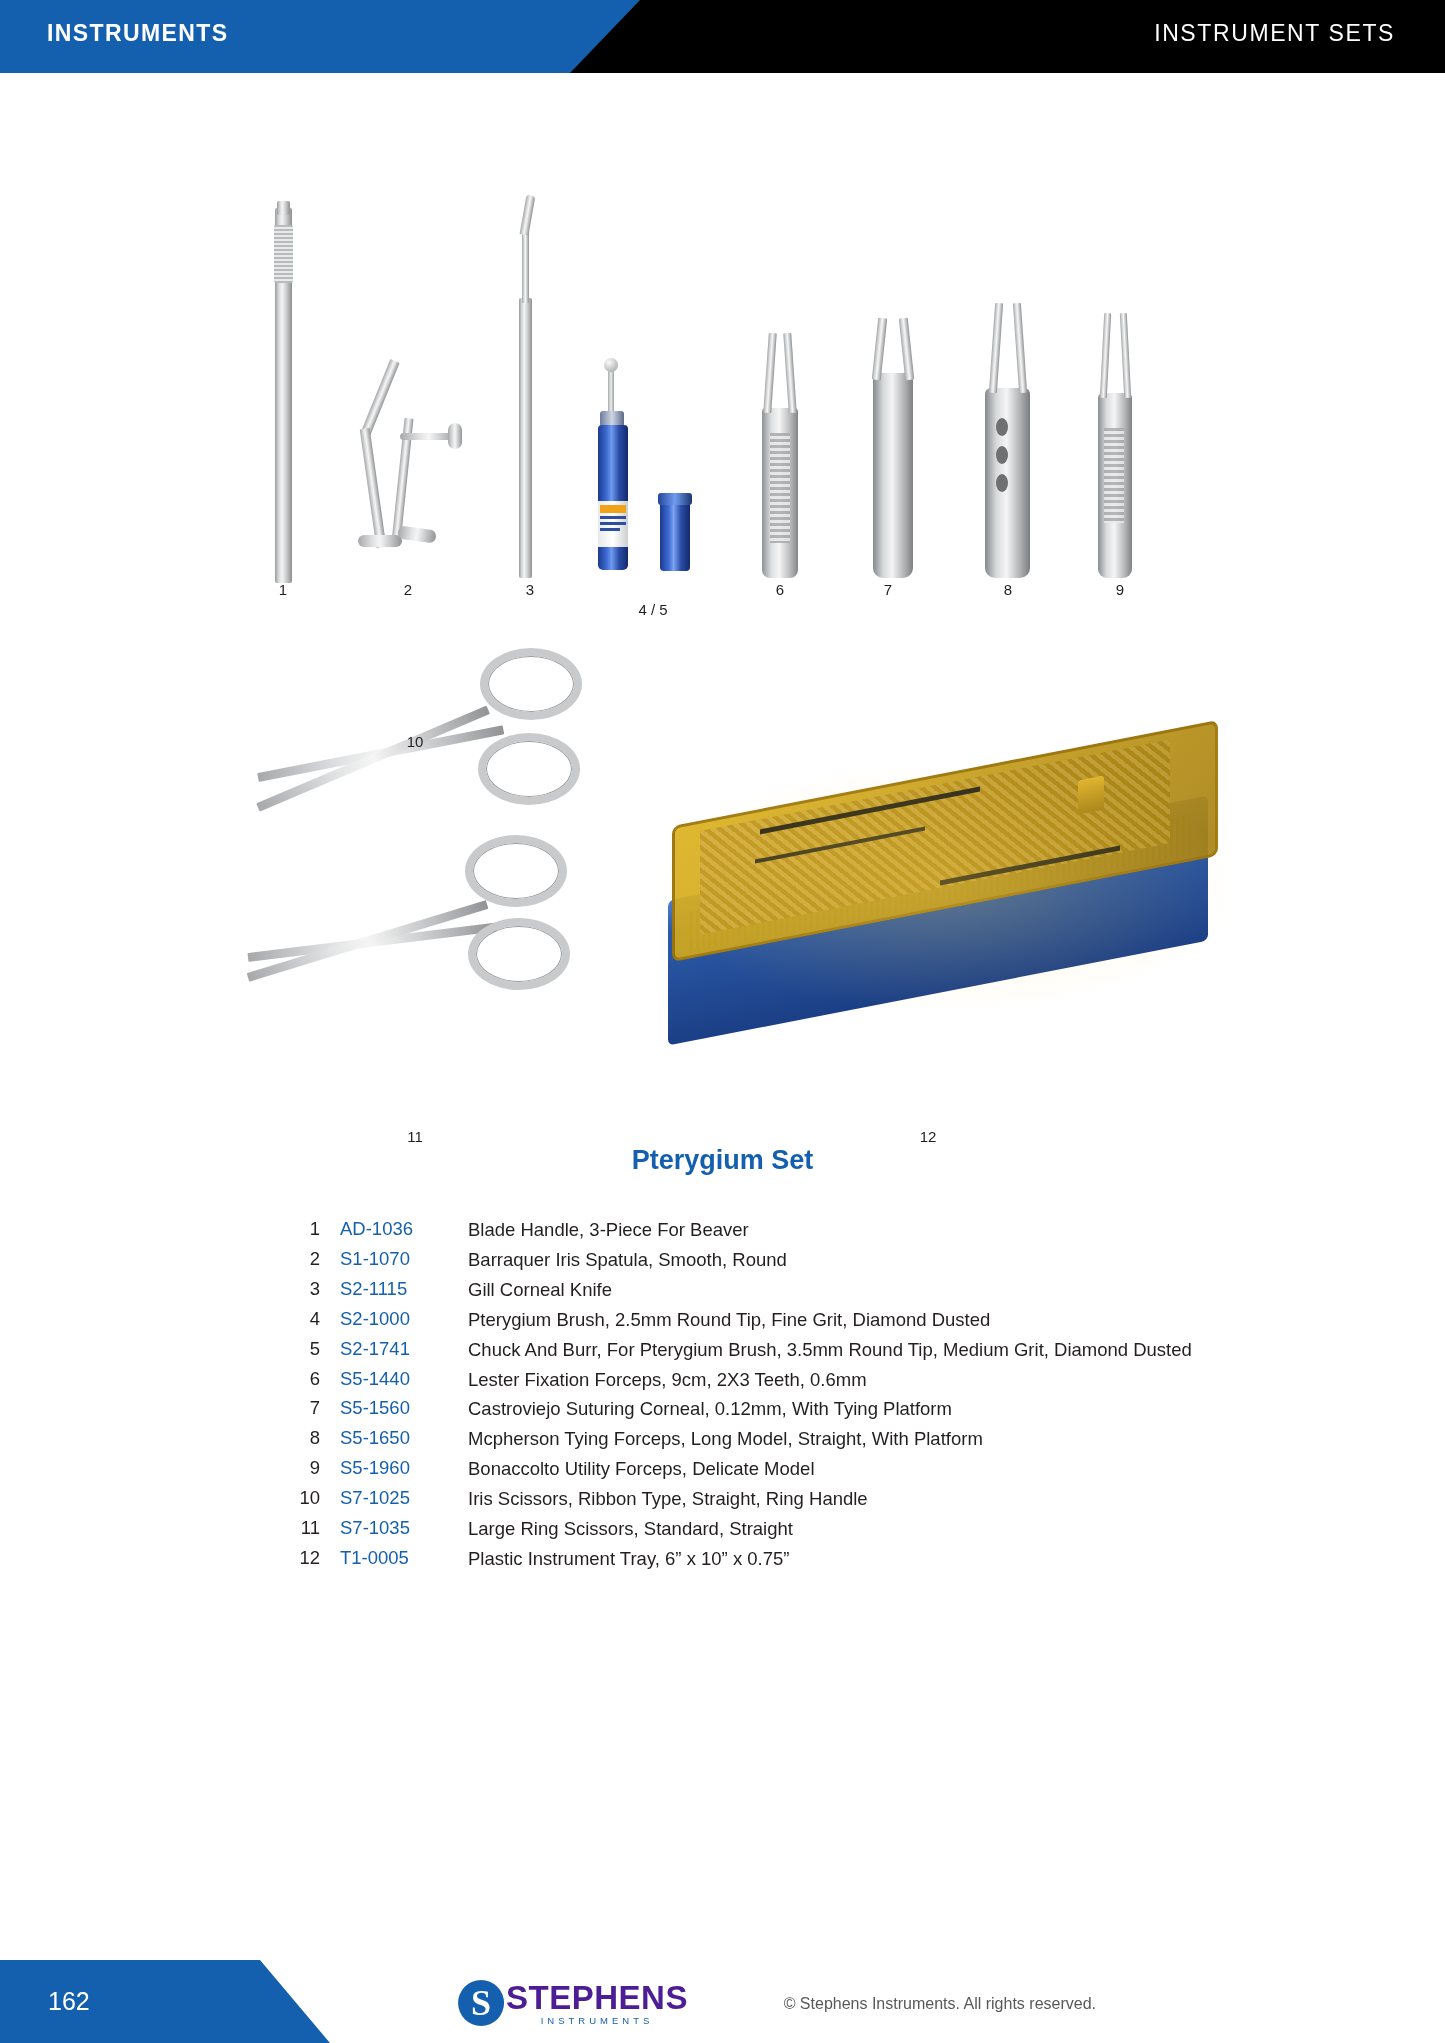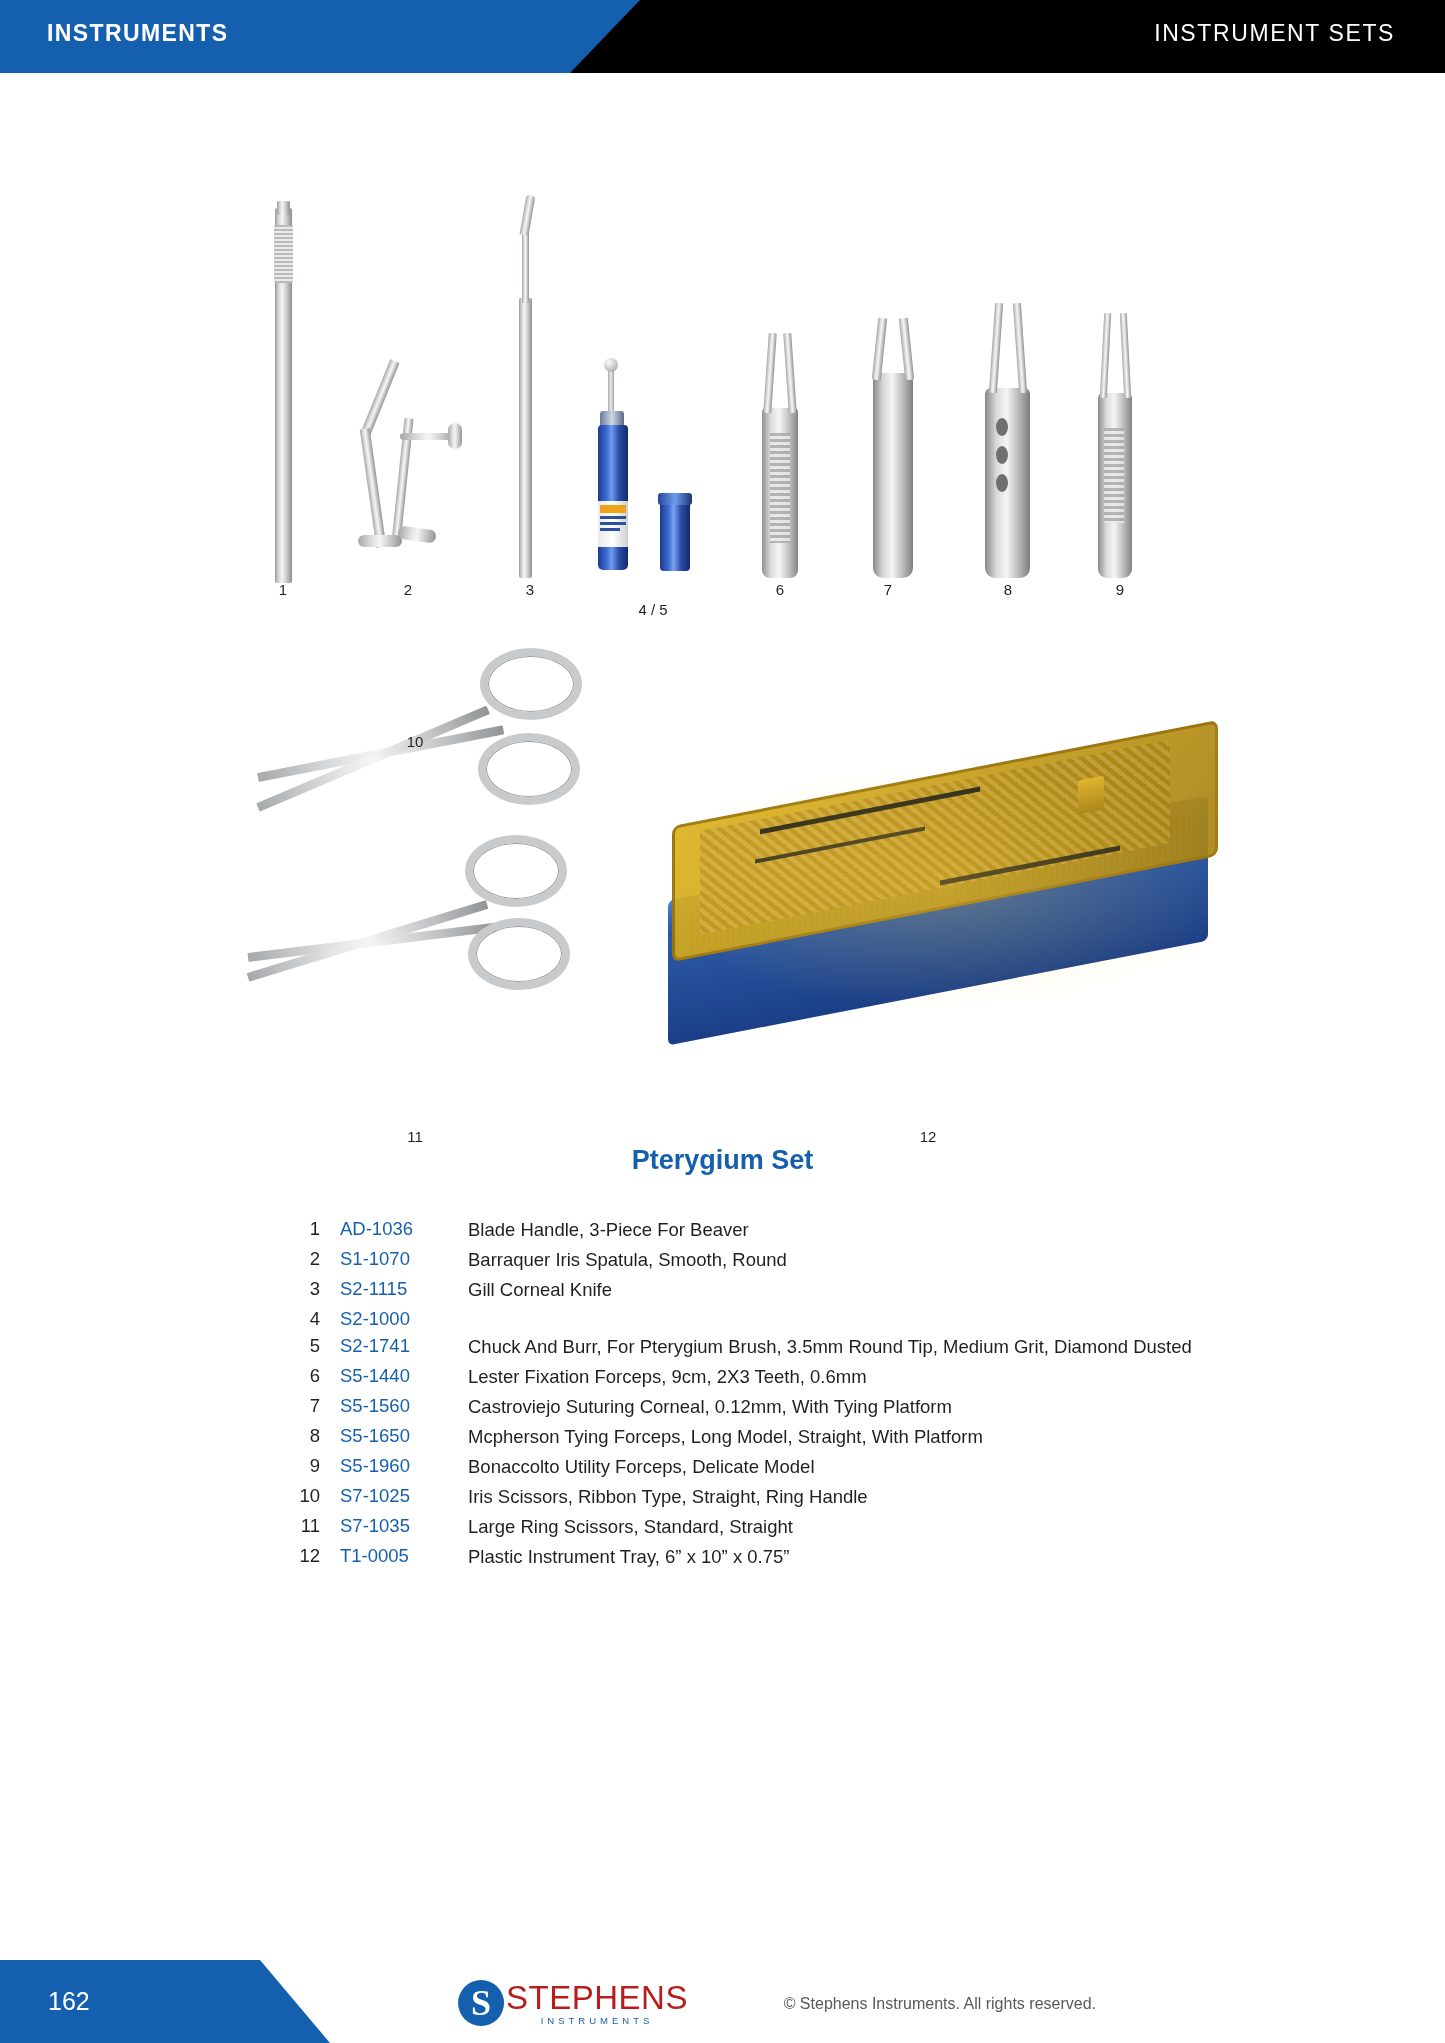--- a/index.html
+++ b/index.html
@@ -170,23 +170,23 @@
     color: #ffffff;
     font-size: 36px;
     font-weight: bold;
     display: flex;
     align-items: center;
     justify-content: center;
     font-family: "Liberation Serif", serif;
     margin-right: 2px;
   }
   .logo-word {
-    color: #b91c1c;
+    color: #4c1d95;
     font-size: 33px;
-    font-weight: normal;
+    font-weight: bold;
     letter-spacing: 0.5px;
     line-height: 1;
   }
   .logo-sub {
     color: #1560ae;
     font-size: 9.5px;
     letter-spacing: 4px;
     text-align: center;
     margin-top: 1px;
   }
@@ -339,20 +339,21 @@
     <div class="col-desc">Barraquer Iris Spatula, Smooth, Round</div>
   </div>
   <div class="list-row">
     <div class="col-num">3</div>
     <div class="col-code">S2-1115</div>
     <div class="col-desc">Gill Corneal Knife</div>
   </div>
   <div class="list-row">
     <div class="col-num">4</div>
     <div class="col-code">S2-1000</div>
+    <div class="col-desc">Pterygium Brush, 2.5mm Round Tip, Fine Grit, Diamond Dusted</div>
   </div>
   <div class="list-row">
     <div class="col-num">5</div>
     <div class="col-code">S2-1741</div>
     <div class="col-desc">Chuck And Burr, For Pterygium Brush, 3.5mm Round Tip, Medium Grit, Diamond Dusted</div>
   </div>
   <div class="list-row">
     <div class="col-num">6</div>
     <div class="col-code">S5-1440</div>
     <div class="col-desc">Lester Fixation Forceps, 9cm, 2X3 Teeth, 0.6mm</div>

